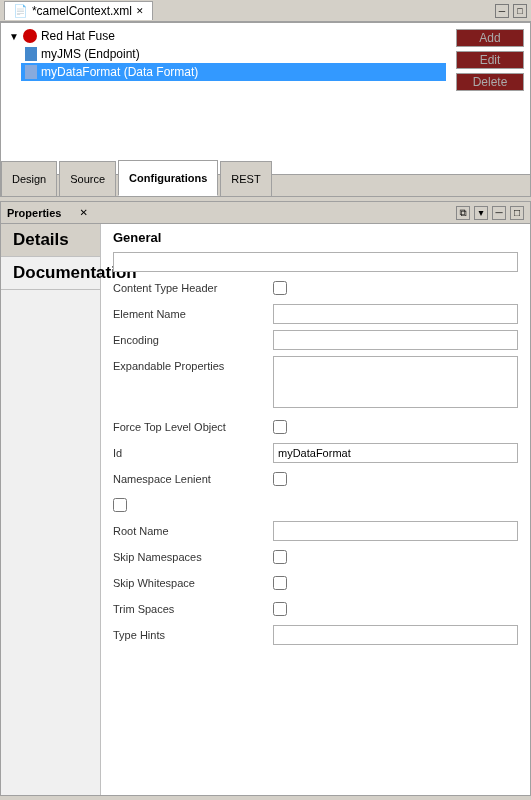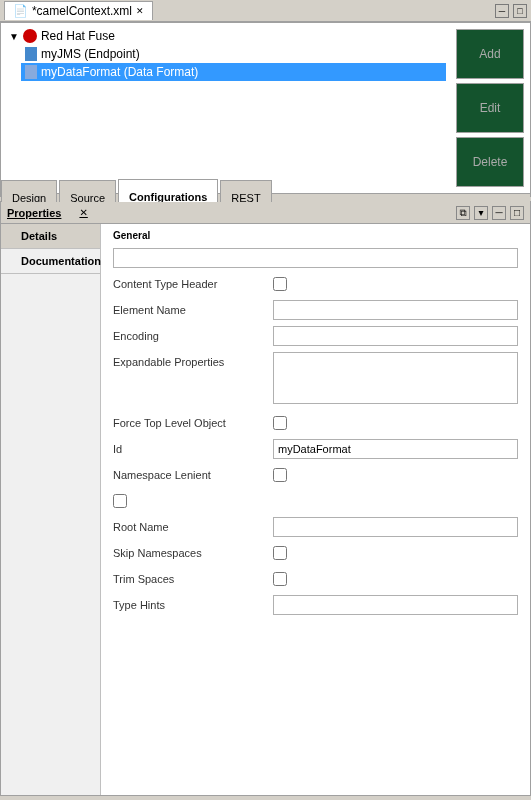--- a/index.html
+++ b/index.html
@@ -88,23 +88,23 @@
     }
 
     .buttons-area {
       display: flex;
       flex-direction: column;
       gap: 4px;
       padding: 6px;
       min-width: 80px;
     }
     .btn {
-      background: #14532d;
+      background: #7f1d1d;
       border: 1px solid #a0a0a0;
-      padding: 17px 10px;
+      padding: 1px 10px;
       cursor: pointer;
       font-size: 12px;
       color: #888;
     }
     .btn:enabled { color: #000; cursor: pointer; }
     .btn:disabled { color: #aaa; cursor: default; }
 
     
     .tabs-row {
       display: flex;
@@ -143,21 +143,21 @@
     .props-header {
       background: #d4d0c8;
       border-bottom: 1px solid #a0a0a0;
       padding: 3px 6px;
       display: flex;
       align-items: center;
       justify-content: space-between;
       height: 22px;
     }
     .props-header-left {
-      display: flex; align-items: center; gap: 16px; text-decoration: underline;
+      display: flex; align-items: center; gap: 16px;
     }
     .props-header-title { font-size: 11px; font-weight: bold; }
     .props-header-right { display: flex; gap: 4px; }
     .small-btn {
       font-size: 10px;
       width: 14px; height: 14px;
       display: flex; align-items: center; justify-content: center;
       border: 1px solid #888; background: #d4d0c8; cursor: pointer;
     }
 
@@ -169,25 +169,25 @@
 
     
     .props-sidebar {
       width: 100px;
       border-right: 1px solid #c0c0c0;
       background: #f0f0f0;
       display: flex;
       flex-direction: column;
     }
     .sidebar-item {
-      padding: 6px 20px;
+      padding: 6px 12px;
       border-bottom: 1px solid #c0c0c0;
       cursor: pointer;
       font-weight: bold;
-      font-size: 11px;
+      font-size: 17px;
     }
     .sidebar-item.active {
       background: #d4d0c8;
     }
 
     
     .props-main {
       flex: 1;
       overflow-y: auto;
       padding: 0;
@@ -197,21 +197,21 @@
       font-size: 14px;
       font-weight: bold;
       padding: 8px 12px;
       border-bottom: 1px solid #e0e0e0;
       background: #f5f5ff;
     }
 
     .section-label {
       font-weight: bold;
       padding: 6px 12px 4px 12px;
-      font-size: 10px;
+      font-size: 13px;
     }
 
     .form-row {
       display: flex;
       align-items: flex-start;
       padding: 3px 12px;
       min-height: 24px;
     }
     .form-label {
       width: 160px;
@@ -394,20 +394,26 @@
         </div>
       </div>
 
       <div class="form-row">
         <span class="form-label">Skip Namespaces</span>
         <div class="form-control">
           <input type="checkbox" class="form-checkbox" style="">
         </div>
       </div>
 
+      <div class="form-row">
+        <span class="form-label">Skip Whitespace</span>
+        <div class="form-control">
+          <input type="checkbox" class="form-checkbox" style="">
+        </div>
+      </div>
 
       <div class="form-row">
         <span class="form-label">Trim Spaces</span>
         <div class="form-control">
           <input type="checkbox" class="form-checkbox" style="">
         </div>
       </div>
 
       <div class="form-row">
         <span class="form-label">Type Hints</span>

